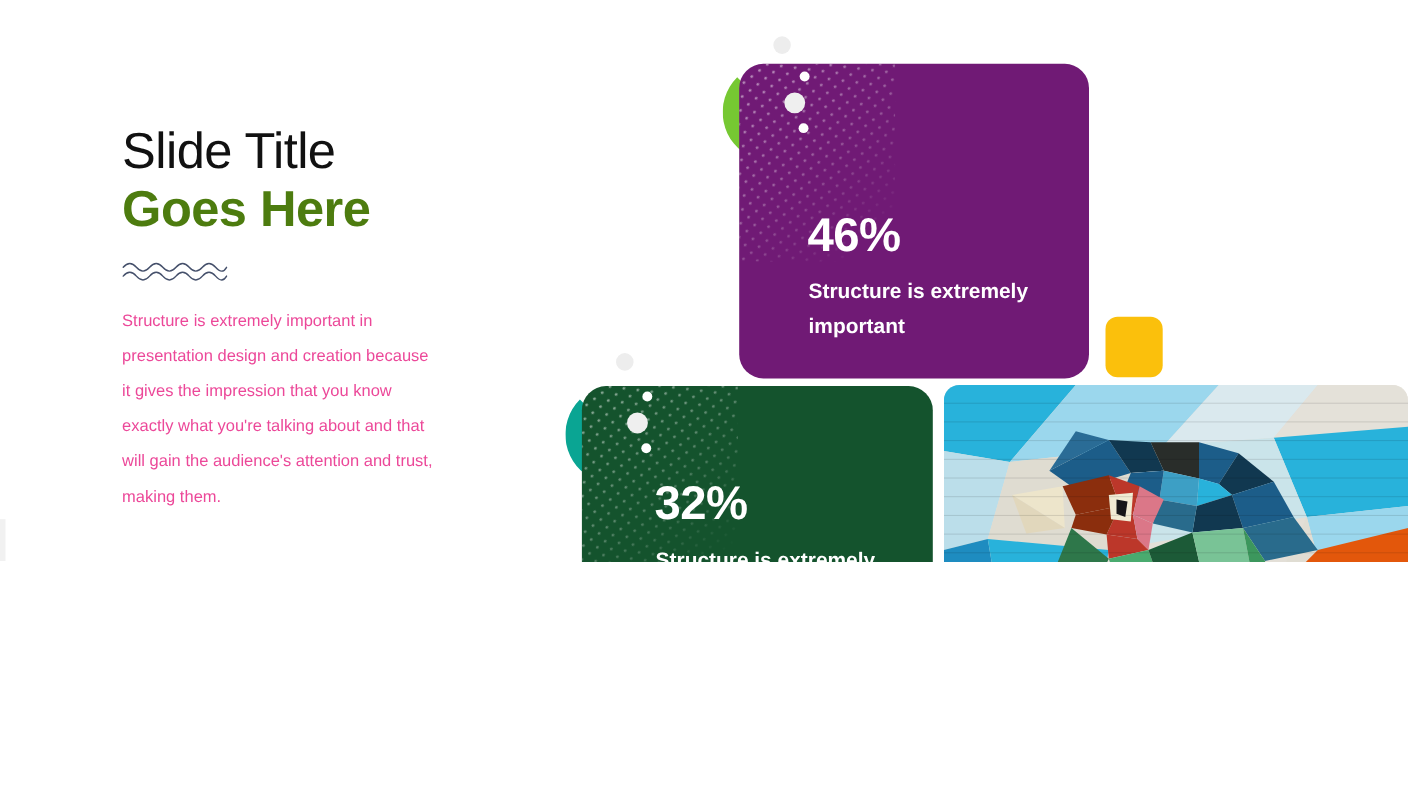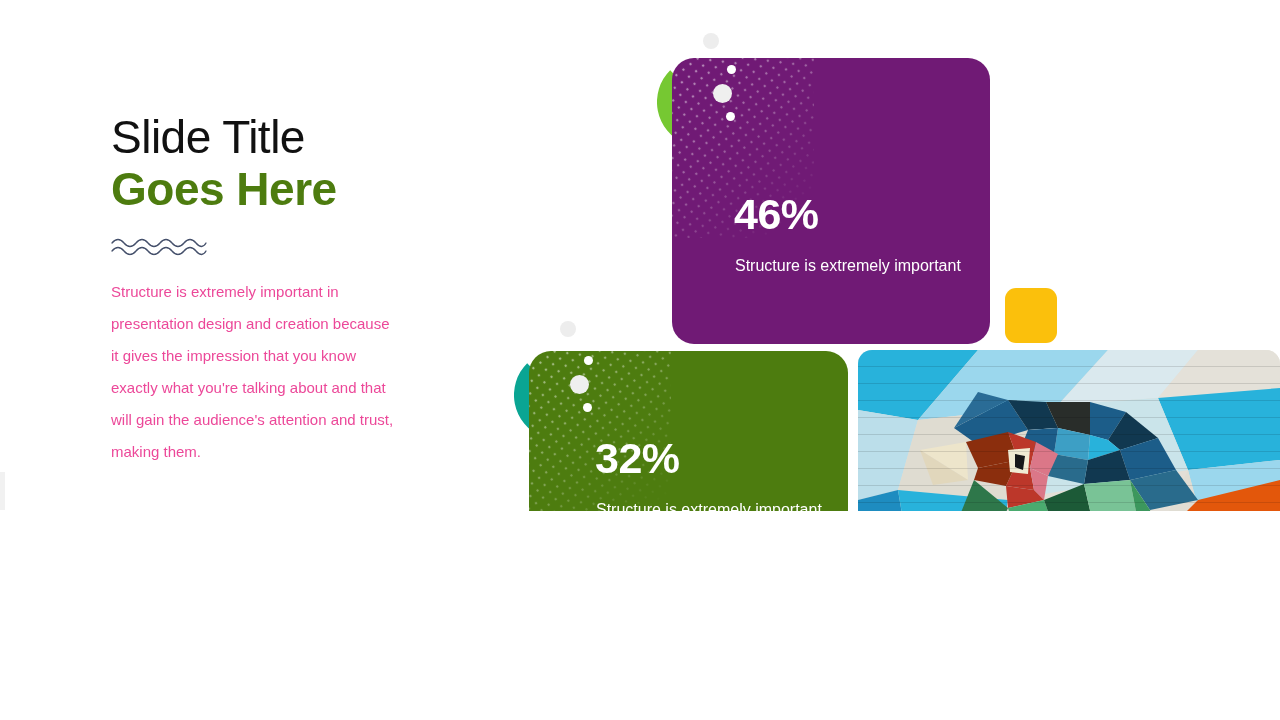--- a/index.html
+++ b/index.html
@@ -28,30 +28,30 @@
   }
 
   
   .card{position:absolute;border-radius:22px;overflow:hidden;}
   .card .halftone{position:absolute;left:-8px;top:-10px;width:150px;height:190px;pointer-events:none;}
   .card .num{
     position:absolute;font-size:43px;font-weight:700;color:#ffffff;
     letter-spacing:-0.5px;line-height:44px;
   }
   .card .cap{
-    position:absolute;font-size:16px;line-height:32px;color:#ffffff;font-weight:400;
+    position:absolute;font-size:19px;line-height:32px;color:#ffffff;font-weight:700;
   }
 
   
   #card-teal{left:672px;top:58px;width:318px;height:286px;background:#701a75;}
   #card-teal .num{left:62px;top:134px;}
   #card-teal .cap{left:63px;top:192px;width:240px;}
 
   
-  #card-green{left:529px;top:351px;width:319px;height:281px;background:#4d7c0f;}
+  #card-green{left:529px;top:351px;width:319px;height:281px;background:#14532d;}
   #card-green .num{left:66px;top:85px;}
   #card-green .cap{left:67px;top:143px;width:240px;}
 
   
   .ring{position:absolute;}
 
   
   .dot{position:absolute;border-radius:50%;}
 
   

